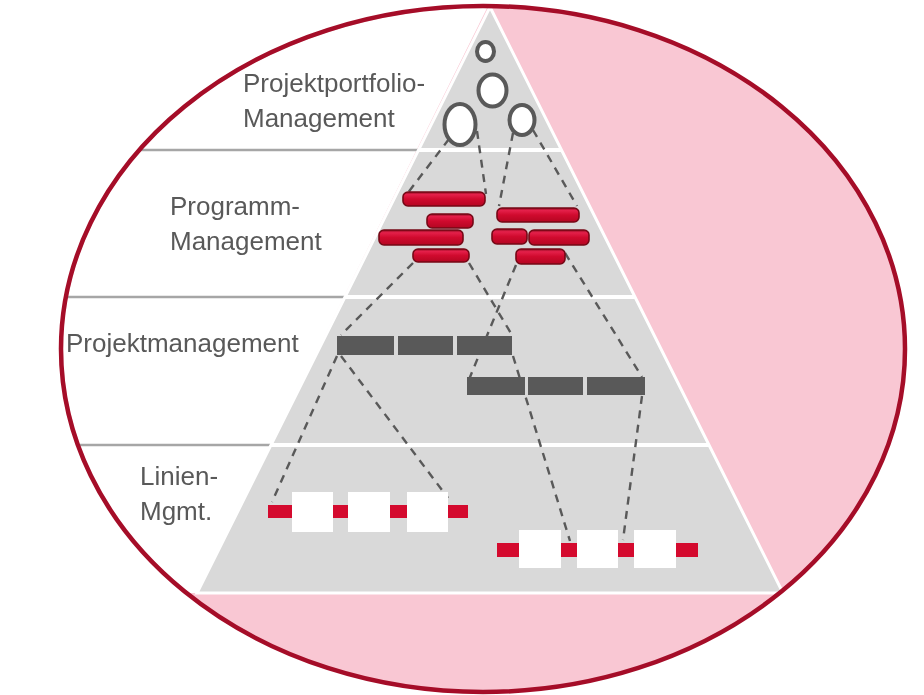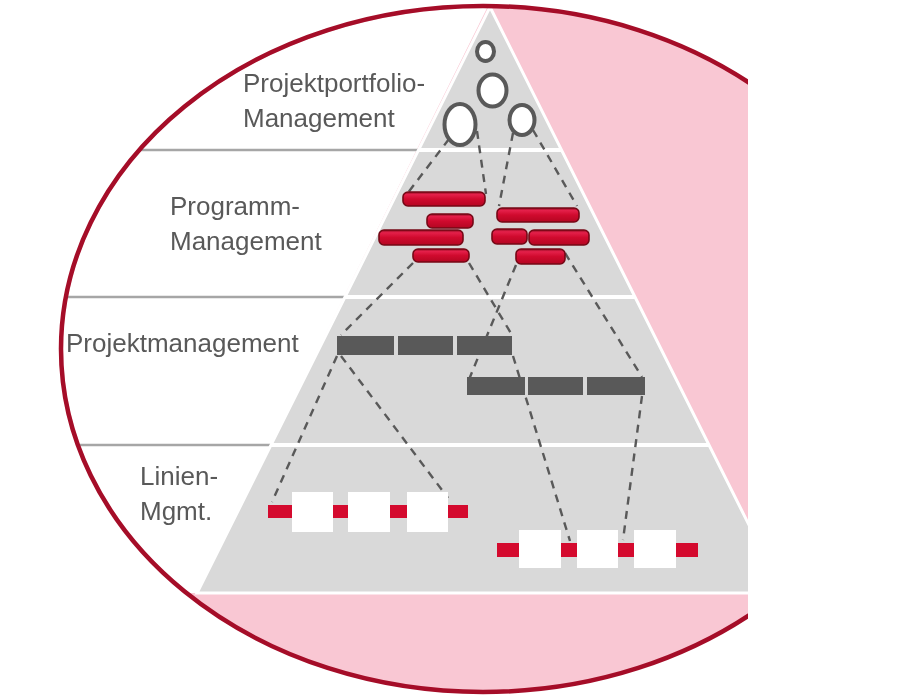--- a/index.html
+++ b/index.html
@@ -3,21 +3,21 @@
 <meta charset="utf-8">
 <style>
   html, body {
     margin: 0;
     padding: 0;
     background: #ffffff;
     font-family: "Liberation Sans", "DejaVu Sans", sans-serif;
   }
   .stage {
     position: relative;
-    width: 748px;
+    width: 924px;
     height: 695px;
     background: #be185d;
     overflow: hidden;
   }
   svg { display: block; }
   text {
     font-family: "Liberation Sans", "DejaVu Sans", sans-serif;
     font-size: 26px;
     fill: #595959;
   }

